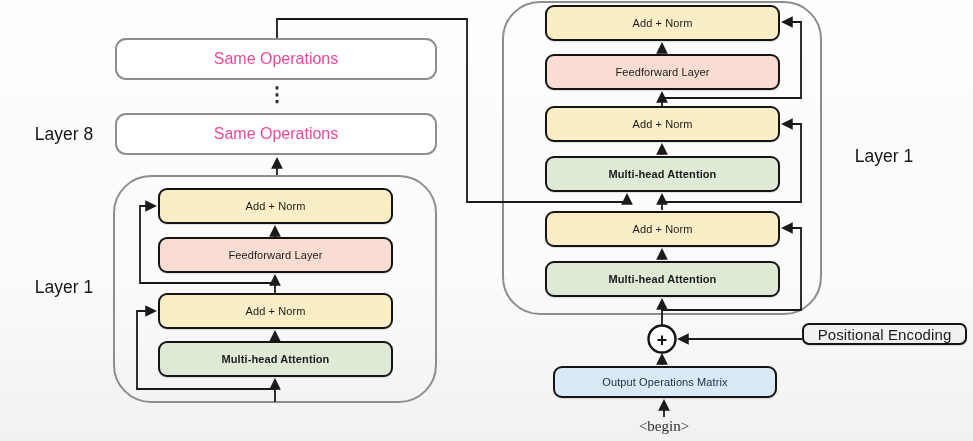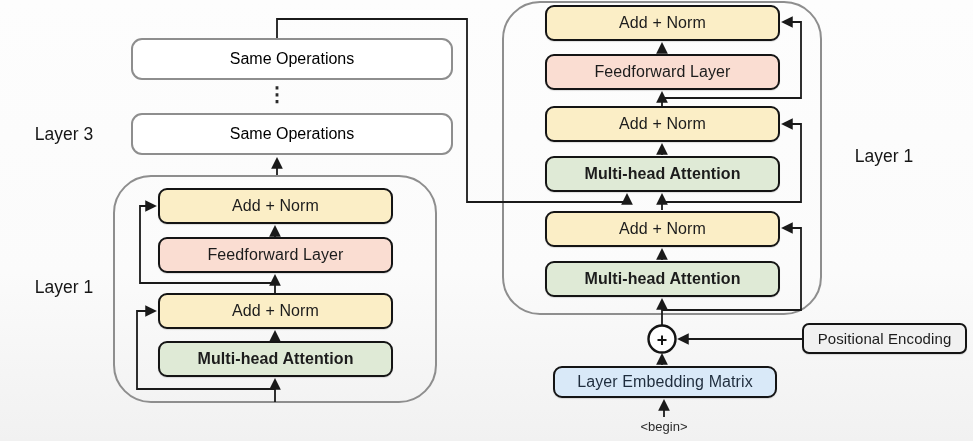--- a/index.html
+++ b/index.html
@@ -10,38 +10,38 @@
   }
   .canvas{
     position:relative;width:973px;height:441px;overflow:hidden;
     background:linear-gradient(180deg,#fdfdfd 0%,#fbfbfb 62%,#f1f1f1 100%);
   }
   .wires{position:absolute;left:0;top:0;z-index:1;}
   .abs{position:absolute;box-sizing:border-box;z-index:2;
     display:flex;align-items:center;justify-content:center;}
   .block{
     border:2.3px solid #141414;border-radius:9px;
-    font-size:16px;font-weight:500;color:#1c1c1c;letter-spacing:.1px;
+    font-size:11px;font-weight:500;color:#1c1c1c;letter-spacing:.1px;
     box-shadow:0 1px 1px rgba(0,0,0,.12);
   }
   .fill-addnorm{background:#FBEEC6;}
   .fill-ff{background:#FADDD2;}
   .fill-attn{background:#DFEAD6;font-weight:bold;}
   .fill-embed{background:#D9E9F8;color:#1f2d3d;}
   .fill-pos{background:#F1F1F1;border-radius:7px;font-size:15px;}
   .soft-box{
     background:#fff;border:2.4px solid #8E8E8E;border-radius:11px;
-    font-size:16px;color:#000000;font-weight:400;margin-left:16px;
+    font-size:16px;color:#ec4899;font-weight:400;
   }
   .container-outline{
     border:2.6px solid #8E8E8E;border-radius:38px;background:transparent;z-index:0;
   }
   .lbl{font-size:17.5px;color:#161616;font-weight:400;}
   .dots{font-size:20px;font-weight:700;color:#2a2a2a;line-height:1;}
-  .begin{font-size:13px;color:#2d2d2d;}
+  .begin{font-size:15px;color:#2d2d2d;font-family:Liberation Serif, serif;}
 </style>
 </head>
 <body>
 
 <div class="canvas">
 
   <svg class="wires" width="973" height="441" viewBox="0 0 973 441">
     <defs>
       <marker id="ah" viewBox="0 0 10 10" refX="7.5" refY="5" markerWidth="6.5" markerHeight="6.5" orient="auto">
         <path d="M0,0 L10,5 L0,10 z" fill="#1a1a1a"></path>
@@ -80,38 +80,38 @@
     <g>
       <circle cx="662" cy="339" r="13.5" fill="#ffffff" stroke="#141414" stroke-width="2.4"></circle>
       <text x="662" y="345.5" text-anchor="middle" font-size="18" font-weight="600" fill="#141414">+</text>
     </g>
   </svg>
 
   <div class="abs soft-box" style="left:115px;top:38px;width:322px;height:42px;">Same Operations</div>
 
   <div class="abs dots" style="left:266px;top:82px;width:22px;height:24px;">⋮</div>
 
-  <div class="abs lbl" style="left:20px;top:123px;width:88px;height:22px;">Layer 3</div>
+  <div class="abs lbl" style="left:20px;top:123px;width:88px;height:22px;">Layer 8</div>
   <div class="abs soft-box" style="left:115px;top:113px;width:322px;height:42px;">Same Operations</div>
 
   <div class="abs lbl" style="left:20px;top:276px;width:88px;height:22px;">Layer 1</div>
   <div class="abs container-outline" style="left:113px;top:175px;width:324px;height:228px;"></div>
 
   <div class="abs block fill-addnorm" style="left:158px;top:188px;width:235px;height:36px;">Add + Norm</div>
   <div class="abs block fill-ff" style="left:158px;top:237px;width:235px;height:36px;">Feedforward Layer</div>
   <div class="abs block fill-addnorm" style="left:158px;top:293px;width:235px;height:36px;">Add + Norm</div>
   <div class="abs block fill-attn" style="left:158px;top:341px;width:235px;height:36px;">Multi-head Attention</div>
 
   <div class="abs container-outline" style="left:502px;top:1px;width:320px;height:314px;"></div>
   <div class="abs lbl" style="left:834px;top:145px;width:100px;height:22px;">Layer 1</div>
 
   <div class="abs block fill-addnorm" style="left:545px;top:5px;width:235px;height:36px;">Add + Norm</div>
   <div class="abs block fill-ff" style="left:545px;top:54px;width:235px;height:36px;">Feedforward Layer</div>
   <div class="abs block fill-addnorm" style="left:545px;top:106px;width:235px;height:36px;">Add + Norm</div>
   <div class="abs block fill-attn" style="left:545px;top:156px;width:235px;height:36px;">Multi-head Attention</div>
   <div class="abs block fill-addnorm" style="left:545px;top:211px;width:235px;height:36px;">Add + Norm</div>
   <div class="abs block fill-attn" style="left:545px;top:261px;width:235px;height:36px;">Multi-head Attention</div>
 
-  <div class="abs block fill-pos" style="left:802px;top:323px;width:165px;height:31px;border-width:2px;">Positional Encoding</div>
-  <div class="abs block fill-embed" style="left:553px;top:366px;width:224px;height:32px;">Layer Embedding Matrix</div>
+  <div class="abs block fill-pos" style="left:802px;top:323px;width:165px;height:22px;border-width:2px;">Positional Encoding</div>
+  <div class="abs block fill-embed" style="left:553px;top:366px;width:224px;height:32px;">Output Operations Matrix</div>
   <div class="abs begin" style="left:612px;top:416px;width:104px;height:20px;">&lt;begin&gt;</div>
 
 </div>
 
 </body></html>

